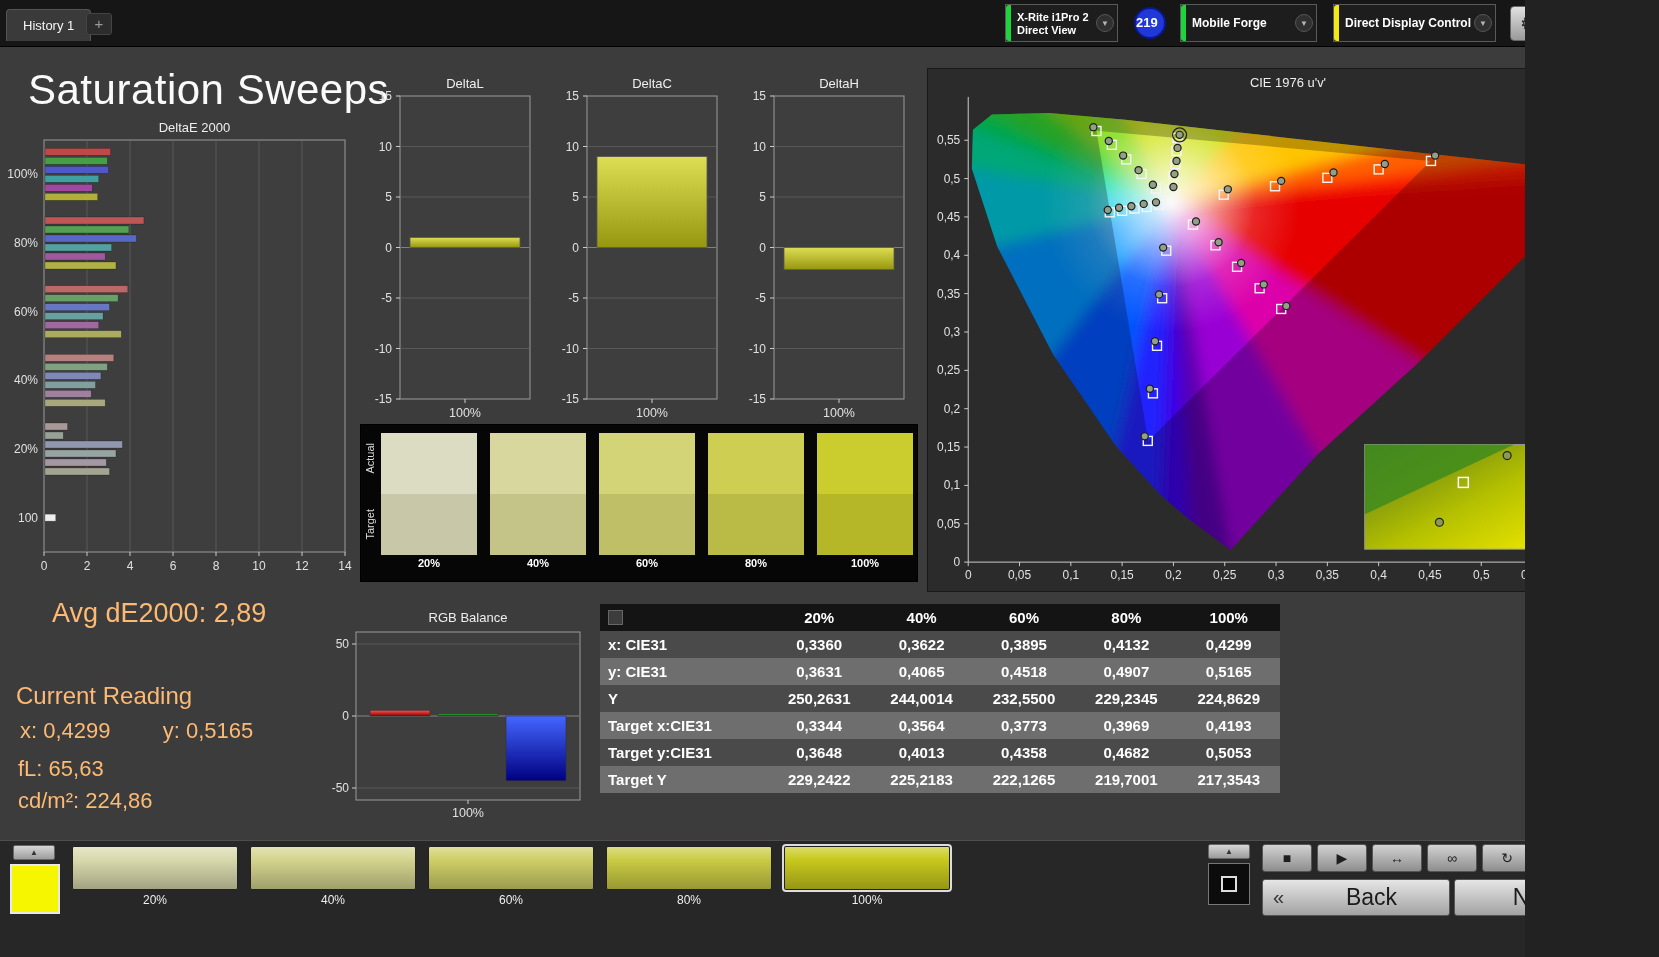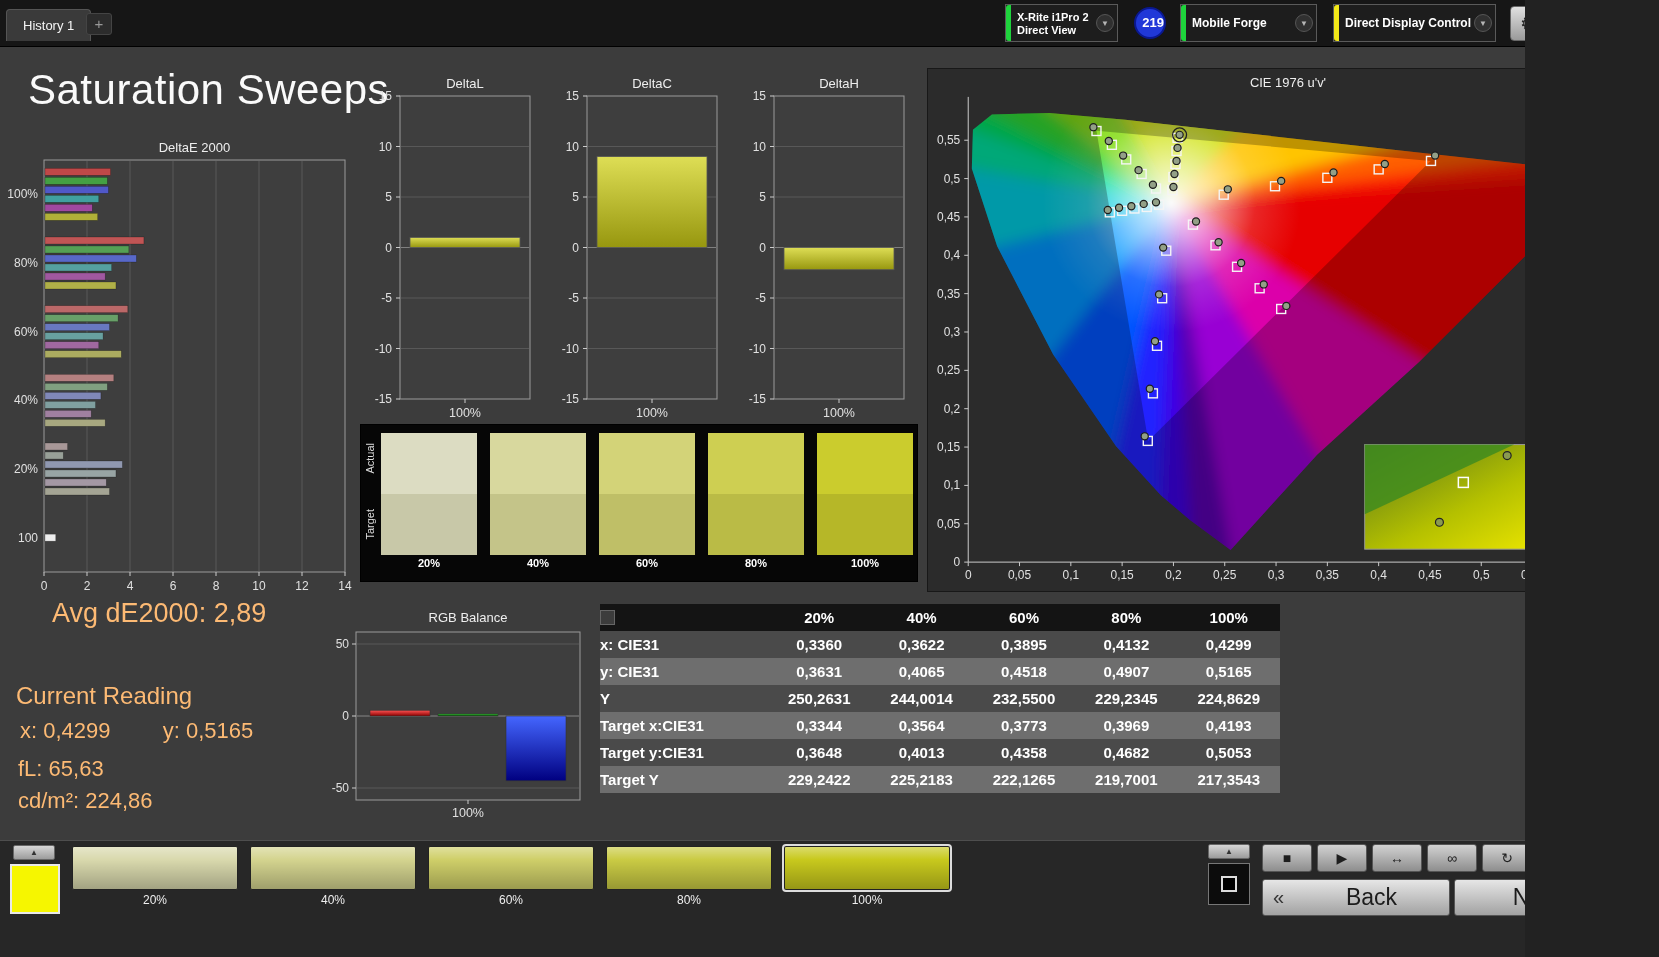--- a/index.html
+++ b/index.html
@@ -12,37 +12,37 @@
 .tab-add{position:absolute;left:86px;top:13px;width:26px;height:22px;line-height:20px;text-align:center;background:#2c2c2c;color:#999;font-size:15px;border-radius:3px;border:1px solid #444}
 .dd{position:absolute;top:4px;height:38px;background:#1d1d1d;border:1px solid #5a5a5a;border-radius:0}
 .dd .accent{position:absolute;left:0;top:0;width:5px;height:100%;border-radius:3px 0 0 3px}
 .dd .dd-arrow{position:absolute;right:3px;top:50%;transform:translateY(-50%);width:18px;height:18px;border-radius:50%;background:#303030;border:1px solid #555;color:#b5b5b5;font-size:8px;text-align:center;line-height:17px}
 .dd-text{position:absolute;left:11px;top:0;right:24px;color:#fff;font-weight:bold;white-space:nowrap}
 .dd.meter{left:1005px;width:113px}
 .dd.meter .dd-text{font-size:11px;line-height:13px;padding-top:6px}
 .dd.single .dd-text{font-size:12px;line-height:36px}
 .dd.source{left:1180px;width:137px}
 .dd.control{left:1333px;width:163px}
-.badge{position:absolute;left:1134px;top:7px;width:32px;height:32px;border-radius:50%;background:#2038d8;border:2px solid #0a1890;color:#fff;font-size:13px;font-weight:bold;text-align:right;line-height:28px}
+.badge{position:absolute;left:1134px;top:7px;width:32px;height:32px;border-radius:50%;background:#2038d8;border:2px solid #0a1890;color:#fff;font-size:13px;font-weight:bold;text-align:left;line-height:28px}
 .gearbtn{position:absolute;left:1510px;top:6px;width:37px;height:35px;border-radius:4px;background:linear-gradient(180deg,#e0e0e0,#9a9a9a);border:1px solid #666;color:#2a2a2a;font-size:19px;text-align:center;line-height:34px;cursor:pointer}
 
 
 .page-title{position:absolute;left:28px;top:66px;font-size:42px;color:#fafafa;letter-spacing:.5px}
 .reading{position:absolute;color:#fdba74;white-space:nowrap}
 #avg{left:52px;top:598px;font-size:27px}
 #max{left:46px;top:637px;font-size:27px}
 #cur{left:16px;top:682px;font-size:24px}
 #xy{left:20px;top:718px;font-size:22px}
 #xy .ylab{margin-left:46px}
 #fl{left:18px;top:756px;font-size:22px}
 #cd{left:18px;top:788px;font-size:22px}
 
 
 .chartbox{position:absolute}
-#box-deltae{left:6px;top:140px;width:350px;height:462px}
+#box-deltae{left:6px;top:120px;width:350px;height:462px}
 #box-dl{left:365px;top:78px;width:175px;height:345px}
 #box-dc{left:552px;top:78px;width:175px;height:345px}
 #box-dh{left:739px;top:78px;width:175px;height:345px}
 #box-rgb{left:330px;top:610px;width:255px;height:215px}
 .chartbox svg{display:block;width:100%;height:100%}
 
 
 .swatch-strip{position:absolute;left:360px;top:424px;width:558px;height:158px;background:#060606;border:1px solid #000}
 .rot-label{position:absolute;left:3px;writing-mode:vertical-rl;transform:rotate(180deg);font-size:11px;color:#ddd}
 #rot-actual{top:18px}
@@ -55,21 +55,21 @@
 .cie-panel{position:absolute;left:927px;top:68px;width:723px;height:524px;background:#2b2b2b;border:1px solid #181818}
 .cie-panel svg{display:block;width:100%;height:100%}
 
 
 #table-host{position:absolute;left:600px;top:604px;width:680px}
 .trow{display:flex;height:27px}
 .thead{background:#141414}
 .trow.dark{background:#4a4a4a}
 .trow.light{background:#6e6e6e}
 .tcell{color:#fff;font-weight:bold;font-size:15px;line-height:27px;white-space:nowrap}
-.tlabel{width:168px;}
+.tlabel{width:168px;padding-left:8px}
 .tval{width:102.4px;text-align:center}
 .corner-sq{width:15px;height:15px;margin-top:6px;background:#3c3c3c;border:1px solid #666}
 
 
 .bottombar{position:absolute;left:0;top:840px;width:1659px;height:117px;background:#272727;border-top:1px solid #4e4e4e}
 .upbtn{position:absolute;width:42px;height:15px;background:linear-gradient(180deg,#d6d6d6,#9c9c9c);border:1px solid #666;border-radius:2px;color:#333;font-size:8px;text-align:center;line-height:14px;cursor:pointer}
 #up-left{left:13px;top:4px}
 #up-right{left:1208px;top:3px}
 .current-patch{position:absolute;left:10px;top:23px;width:50px;height:50px;border:2px solid #e8e8e8}
 .patch-wrap{position:absolute;top:5px;width:166px}

